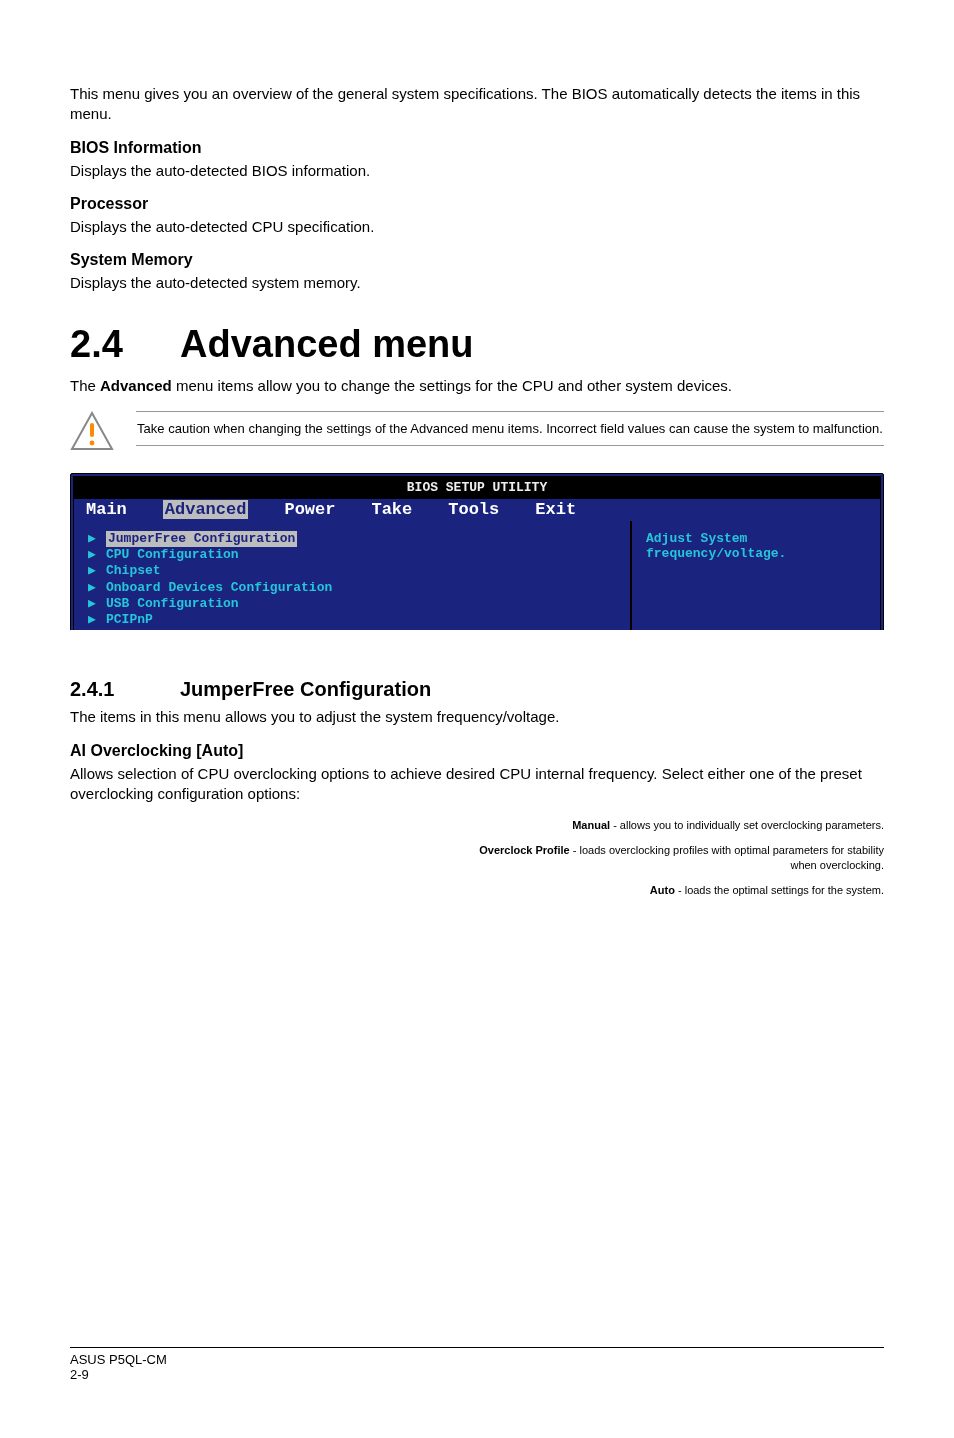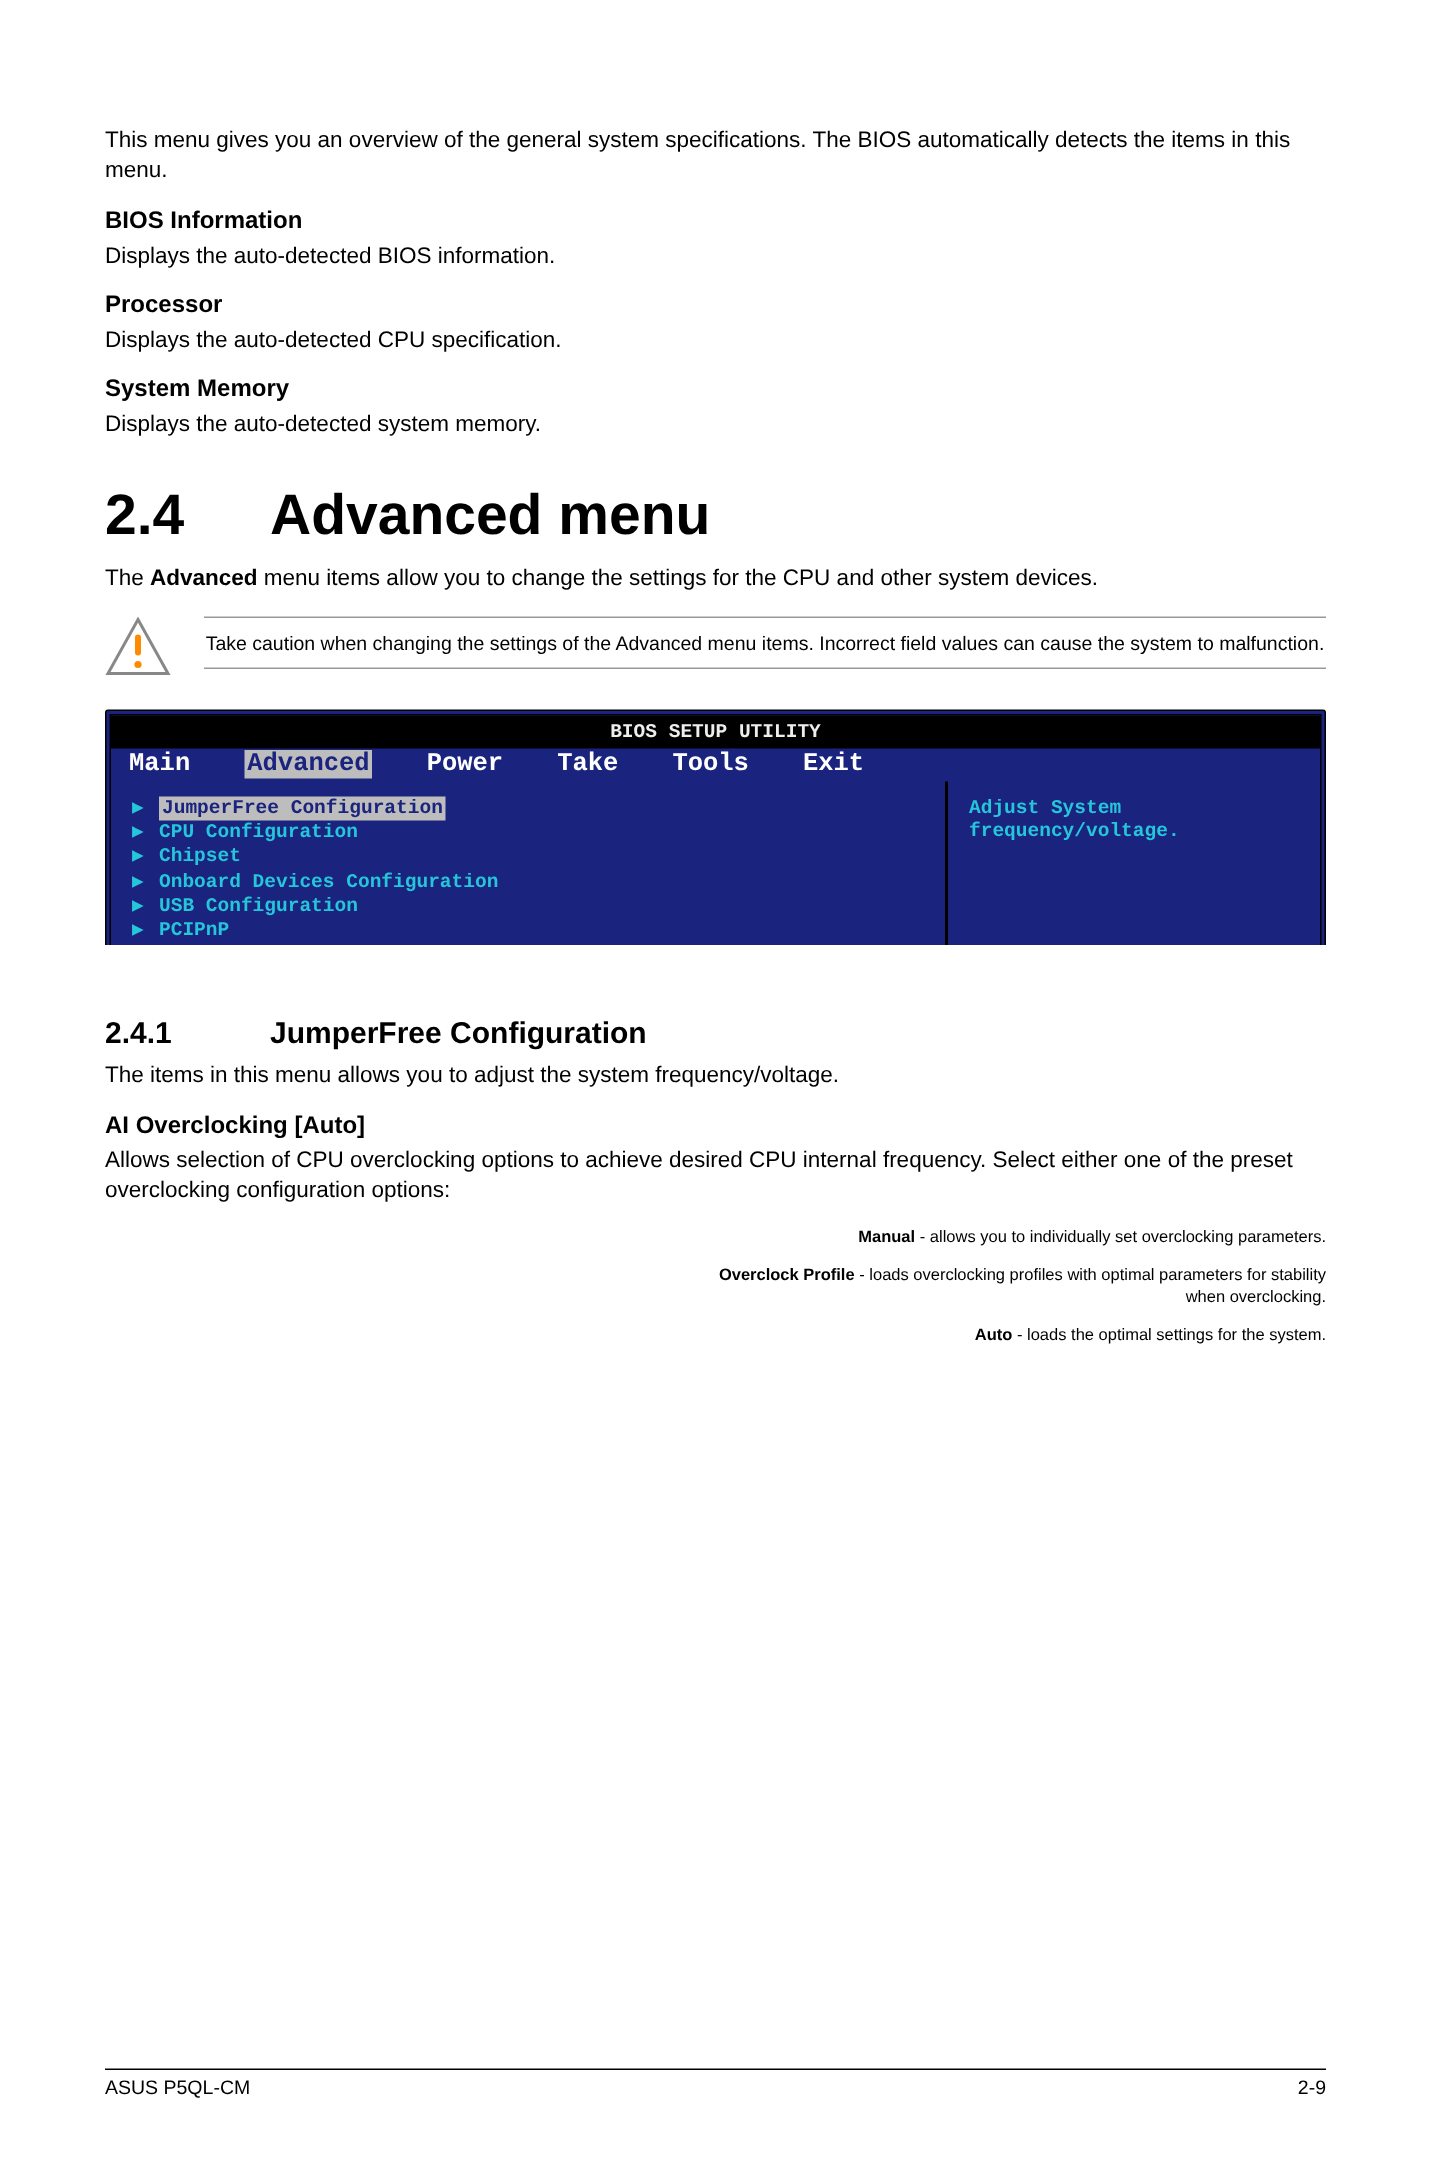--- a/index.html
+++ b/index.html
@@ -158,28 +158,29 @@
     font-size: 11px;
     margin: 0 0 10px 0;
     line-height: 1.35;
     text-align: right;
   }
   .opt-list p .pad {
      display:inline-block; width:122px;
   }
   .footer {
     position: absolute;
-    bottom: 39px;
+    bottom: 56px;
     left: 70px;
     right: 70px;
     border-top: 1px solid #000;
     padding-top: 4px;
     display: flex;
     justify-content: space-between;
     font-size: 13px;
+    flex-direction: column;
   }
 </style>
 </head>
 <body>
 
 <div class="page">
 
   <p class="body">This menu gives you an overview of the general system specifications. The BIOS automatically detects the items in this menu.</p>
 
   <h3 class="subheading">BIOS Information</h3>

